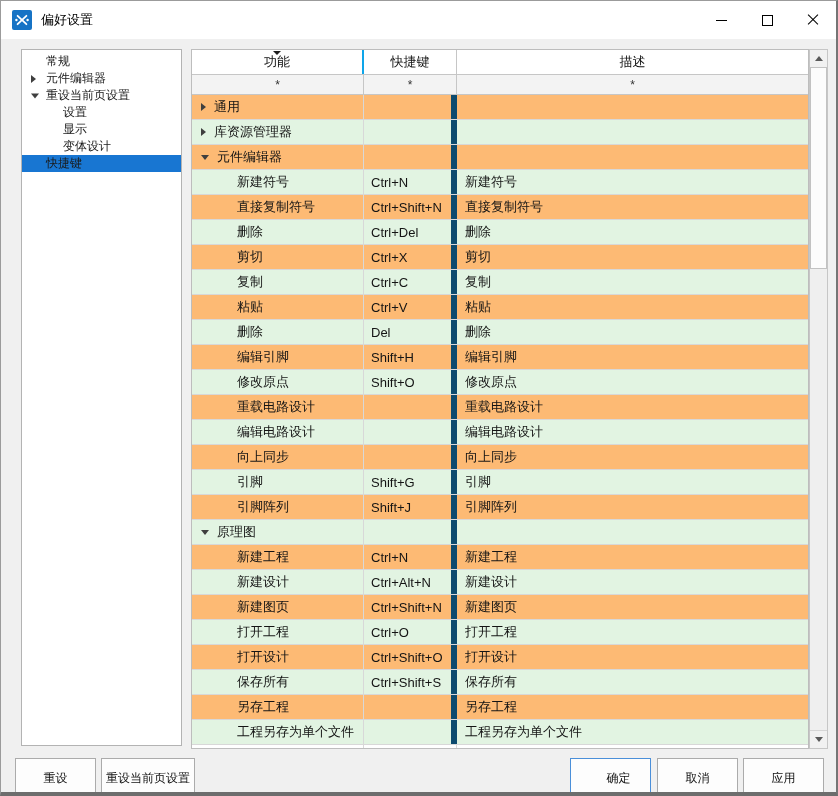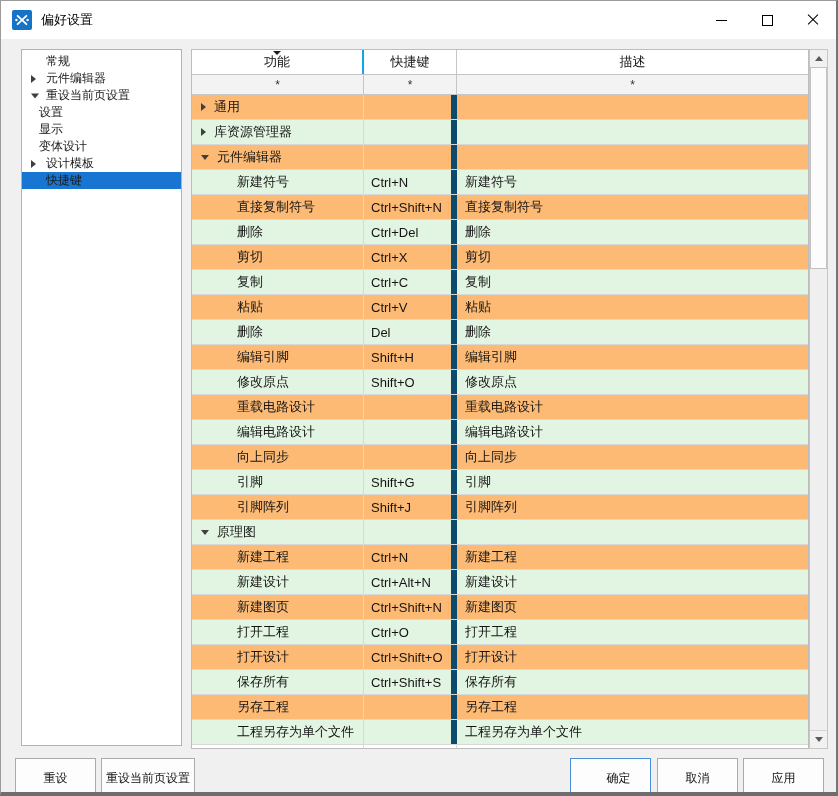--- a/index.html
+++ b/index.html
@@ -21,21 +21,21 @@
   .glyph-close::after{transform:rotate(-45deg);}
   
   .sidebar{position:absolute;left:20px;top:48px;width:161px;height:697px;background:#fff;
     border:1px solid #b3b3b3;box-sizing:border-box;padding-top:3px;overflow:hidden;}
   .tree-item{position:relative;height:17px;display:flex;align-items:center;font-size:12px;color:#1a1a1a;cursor:default;}
   .tree-item.selected{background:#1876d2;}
   .tree-arrow{position:absolute;left:9px;top:50%;transform:translateY(-50%);}
   .arr-r{width:0;height:0;border-top:4px solid transparent;border-bottom:4px solid transparent;border-left:5px solid #3f3f3f;}
   .arr-d{width:0;height:0;border-left:4px solid transparent;border-right:4px solid transparent;border-top:5px solid #3f3f3f;}
   .lvl1 .tree-label{padding-left:24px;}
-  .lvl2 .tree-label{padding-left:17px;}
+  .lvl2 .tree-label{padding-left:41px;}
   
   .grid{position:absolute;left:190px;top:48px;width:618px;height:700px;background:#fff;
     border:1px solid #bdbdbd;box-sizing:border-box;overflow:hidden;}
   .hdr{display:flex;height:24px;background:#ffffff;border-bottom:1px solid #c6c6c6;}
   .hdr-cell{position:relative;display:flex;align-items:center;justify-content:center;font-size:13px;color:#111;box-sizing:border-box;}
   .hdr-cell.c1{width:172px;border-right:2px solid #0ea5e9;}
   .hdr-cell.c2{width:93px;border-right:1px solid #c6c6c6;}
   .hdr-cell.c3{flex:1;}
   .sort-down{position:absolute;top:1px;left:50%;transform:translateX(-50%);width:0;height:0;
     border-left:4px solid transparent;border-right:4px solid transparent;border-top:4px solid #1c1c1c;}
@@ -120,24 +120,20 @@
     <span class="tree-label">设置</span>
   </div>
       <div class="tree-item lvl2">
 
     <span class="tree-label">显示</span>
   </div>
       <div class="tree-item lvl2">
 
     <span class="tree-label">变体设计</span>
   </div>
-      <div class="tree-item lvl1">
-    <span class="tree-arrow arr-r"></span>
-    <span class="tree-label">设计模板</span>
-  </div>
       <div class="tree-item lvl1 selected">
 
     <span class="tree-label">快捷键</span>
   </div>
     </div>
 
   <div class="grid">
     <div class="hdr">
       <div class="hdr-cell c1">
         <span class="sort-down"></span>

